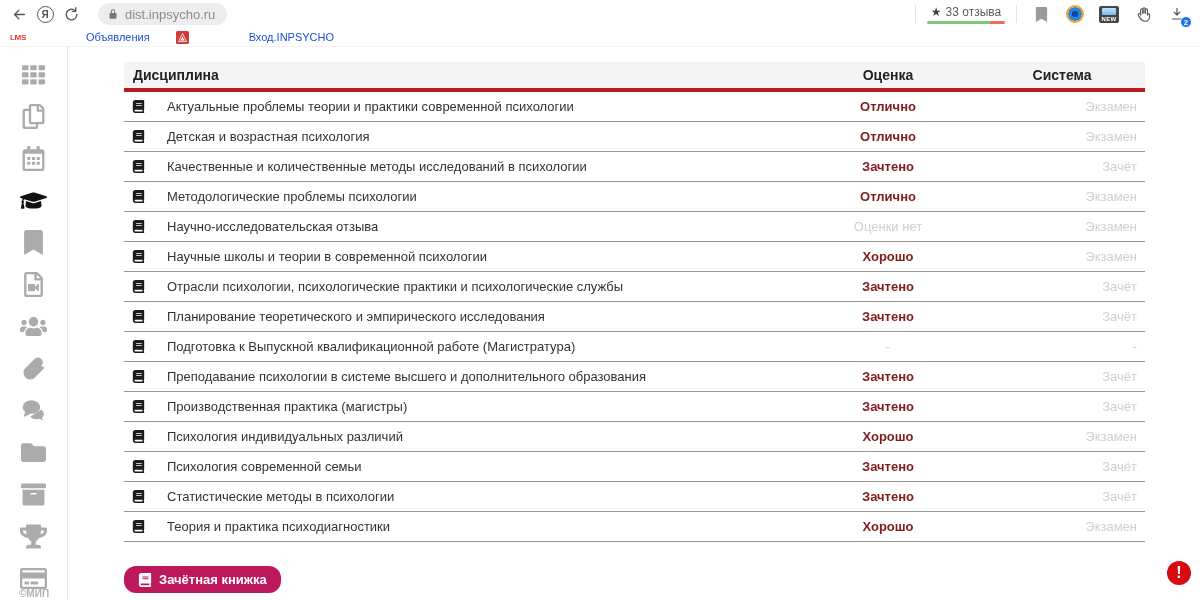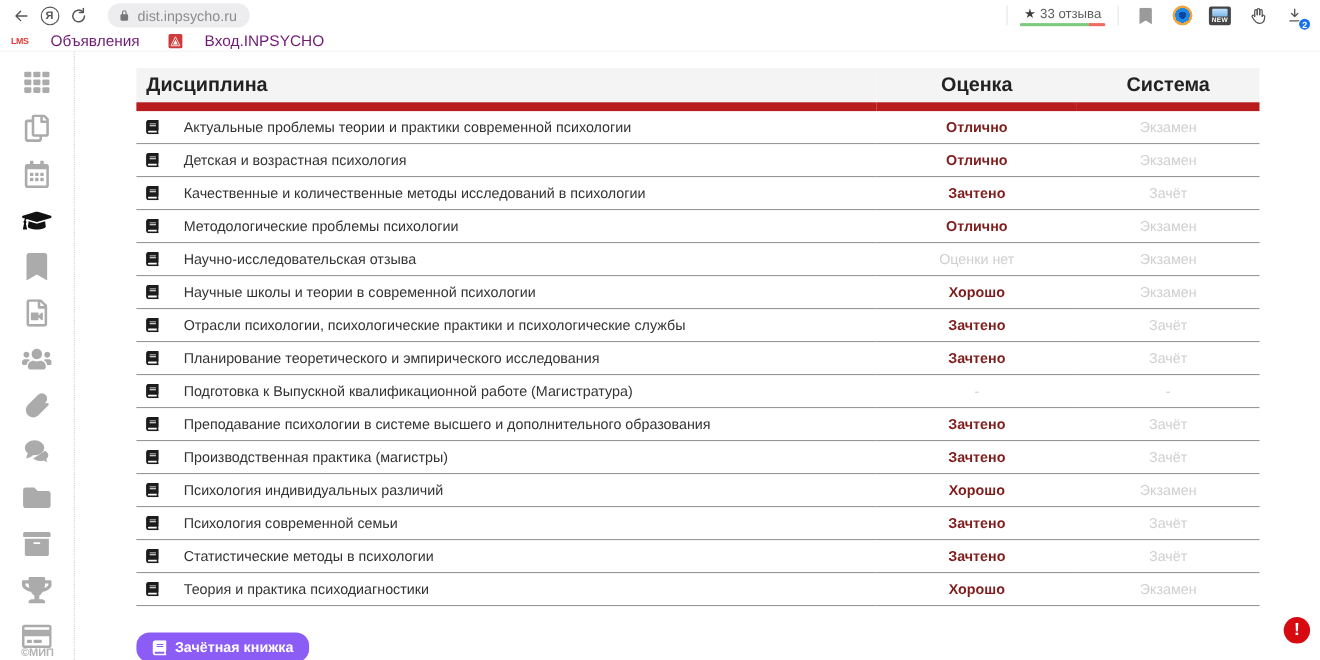--- a/index.html
+++ b/index.html
@@ -37,49 +37,49 @@
                         background:linear-gradient(#bfe3ff,#7fb7e8); }
   .new-badge span { font-size:6px; font-weight:bold; color:#fff; letter-spacing:.3px; line-height:8px; }
   .dl-badge { position:absolute; right:-3px; bottom:-2px; width:12px; height:12px; border-radius:50%;
               background:#1a73e8; color:#fff; font-size:8px; font-weight:bold;
               display:flex; align-items:center; justify-content:center; border:1px solid #fff; }
 
   
   .bookmarks { height:19px; display:flex; align-items:center; padding:0 10px; gap:26px;
                border-bottom:1px solid #f2f2f2; background:#fff; }
   .bm-item { display:flex; align-items:center; gap:20px; cursor:pointer; }
-  .bm-item span.bm-label { font-size:14px; color:#701a75; }
+  .bm-item span.bm-label { font-size:11px; color:#1d4ed8;margin-left:40px; }
   .lms-fav { font-size:8px; font-weight:bold; letter-spacing:-.3px; }
   .inp-fav { width:13px; height:13px; flex:0 0 auto; }
 
   
   .main { display:flex; height:553px; position:relative; }
   .sidebar { width:68px; flex:0 0 auto; border-right:1px dotted #cfcfcf;
              display:flex; flex-direction:column; align-items:center; padding-top:13px; gap:14px; }
   .side-item { width:30px; height:28px; display:flex; align-items:center; justify-content:center;
                color:#ababab; cursor:pointer; flex:0 0 auto; }
   .side-item svg { width:27px; height:25px; fill:currentColor; }
   .side-item.active { color:#111; }
   .copyright { position:absolute; left:19px; bottom:1px; font-size:10px; color:#b3b3b3;font-weight:bold; }
 
   .content { flex:1 1 auto; padding:15px 55px 0 56px; position:relative; }
 
   
   table { width:100%; border-collapse:collapse; font-size:13px; color:#333; }
   col.c-grade { width:182px; } col.c-system { width:166px; }
-  thead th { background:#f4f4f4; font-size:18px; color:#222; font-weight:bold;
-             padding:5px 8px; border-bottom:8px solid #b91c1c; }
+  thead th { background:#f4f4f4; font-size:14px; color:#222; font-weight:bold;
+             padding:5px 8px; border-bottom:4px solid #b91c1c; }
   thead th.h-disc { text-align:left; padding-left:9px; }
   thead th.h-grade, thead th.h-system { text-align:center; }
   tbody td { border-bottom:1px solid #979797; padding:7px 8px; height:30px; }
   td.disc { padding-left:8px; }
   .disc-inner { display:flex; align-items:center; gap:22px; cursor:pointer; }
   .book-ico { width:13px; height:13px; flex:0 0 auto; color:#1c1c1c; }
   td.grade { text-align:center; font-weight:bold; color:#7f1d1d; }
-  td.system { text-align:center; color:#cfcfcf; }
+  td.system { text-align:right; color:#cfcfcf; }
   .muted { color:#cfcfcf !important; font-weight:normal !important;margin-top:48px; }
 
   
   .gradebook-btn { margin-top:24px; display:inline-flex; align-items:center; gap:7px;
                    border:none; border-radius:4px; padding:6px 14px; cursor:pointer;
                    color:#fff; font-weight:bold; font-size:13px; font-family:inherit; }
   .gradebook-btn svg { width:14px; height:14px; fill:#fff; }
   .alert-circle { position:absolute; right:9px; bottom:15px; width:24px; height:24px; border-radius:50%;
                   color:#fff; font-weight:bold; font-size:16px; line-height:24px; text-align:center; cursor:pointer; }
 </style>
@@ -455,21 +455,21 @@
                 </svg>
         <span>Теория и практика психодиагностики</span>
       </span>
     </td>
     <td class="grade">Хорошо</td>
     <td class="system">Экзамен</td>
   </tr>
 </tbody>
     </table>
 
-    <button class="gradebook-btn" style="background: #8b5cf6; border-radius: 12px;">
+    <button class="gradebook-btn" style="background: #be185d; border-radius: 12px;">
       <svg viewBox="0 0 448 512">
           <path d="M448 360V24c0-13.3-10.7-24-24-24H96C43 0 0 43 0 96v320c0 53 43 96 96 96h328c13.3 0 24-10.7 24-24v-16c0-7.5-3.5-14.3-8.9-18.7-4.2-15.4-4.2-59.3 0-74.7 5.4-4.3 8.9-11.1 8.9-18.6zM128 134c0-3.3 2.7-6 6-6h212c3.3 0 6 2.7 6 6v20c0 3.3-2.7 6-6 6H134c-3.3 0-6-2.7-6-6v-20zm0 64c0-3.3 2.7-6 6-6h212c3.3 0 6 2.7 6 6v20c0 3.3-2.7 6-6 6H134c-3.3 0-6-2.7-6-6v-20zm253.4 250H96c-17.7 0-32-14.3-32-32 0-17.6 14.4-32 32-32h285.4c-1.9 17.1-1.9 46.9 0 64z"></path>
         </svg>
       <span>Зачётная книжка</span>
     </button>
   </div>
 
   <div class="copyright">©МИП</div>
   <div class="alert-circle" style="background: rgb(214, 10, 16);">!</div>
 </div>

